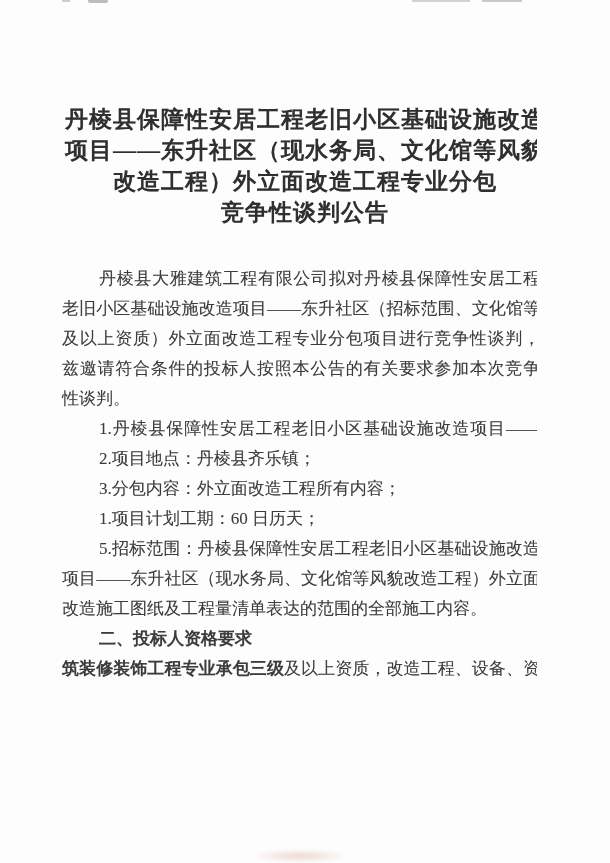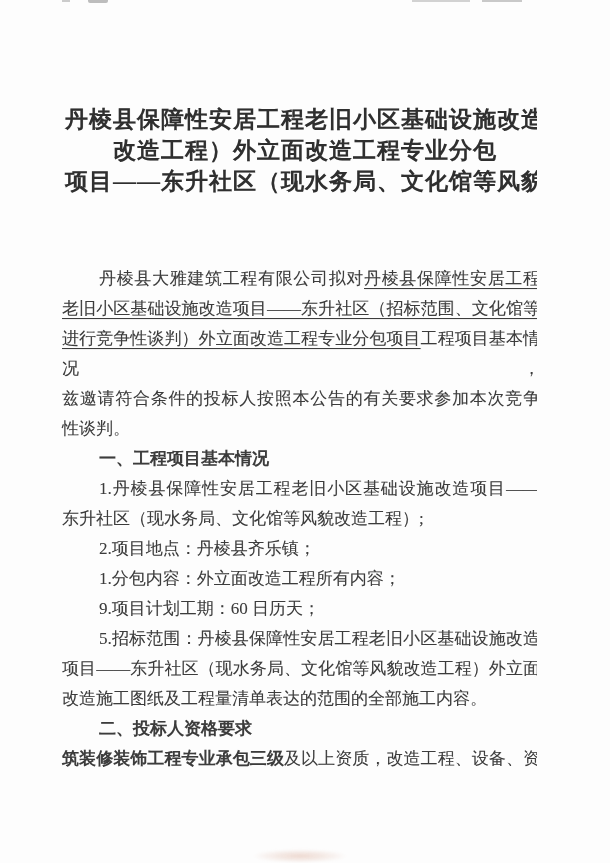--- a/index.html
+++ b/index.html
@@ -43,21 +43,20 @@
     text-align: justify;
     text-align-last: justify;
     text-justify: inter-character;
   }
   .ln.left {
     text-align: center;
     text-align-last: left;
   }
   .ind { padding-left: 37px; }
   .u {
-    text-decoration: underline;
     text-underline-offset: 4px;
     text-decoration-thickness: 1px;
   }
   .b { font-weight: 700; }
   .mark {
     position: absolute;
     background: #c4c4c4;
   }
   .m1 { left: 62px;  top: 0; width: 8px;  height: 2px; background: #cccccc; }
   .m2 { left: 88px;  top: 0; width: 20px; height: 3px; background: #bdbdbd; border-radius: 0 0 2px 2px; }
@@ -80,38 +79,37 @@
 <div class="page">
 
   <span class="mark m1"></span>
   <span class="mark m2"></span>
   <span class="mark m3"></span>
   <span class="mark m4"></span>
   <span class="mark m5"></span>
 
   <div class="title">
     <div class="t-line">丹棱县保障性安居工程老旧小区基础设施改造</div>
+    <div class="t-line">项目——东升社区（现水务局、文化馆等风貌</div>
     <div class="t-line">改造工程）外立面改造工程专业分包</div>
-    <div class="t-line">项目——东升社区（现水务局、文化馆等风貌</div>
+    <div class="t-line">竞争性谈判公告</div>
   </div>
 
   <div class="body">
     <div class="ln ind"><span>丹棱县大雅建筑工程有限公司拟对</span><span class="u">丹棱县保障性安居工程</span></div>
     <div class="ln"><span class="u">老旧小区基础设施改造项目——东升社区（招标范围、文化馆等</span></div>
-    <div class="ln"><span class="u">进行竞争性谈判）外立面改造工程专业分包项目</span><span>工程项目基本情况，</span></div>
+    <div class="ln"><span class="u">及以上资质）外立面改造工程专业分包项目</span><span>进行竞争性谈判，</span></div>
     <div class="ln"><span>兹邀请符合条件的投标人按照本公告的有关要求参加本次竞争</span></div>
     <div class="ln left"><span>性谈判。</span></div>
 
-    <div class="ln left ind b"><span>一、工程项目基本情况</span></div>
 
     <div class="ln ind"><span>1.丹棱县保障性安居工程老旧小区基础设施改造项目——</span></div>
-    <div class="ln left"><span>东升社区（现水务局、文化馆等风貌改造工程）;</span></div>
     <div class="ln left ind"><span>2.项目地点：丹棱县齐乐镇；</span></div>
-    <div class="ln left ind"><span>1.分包内容：外立面改造工程所有内容；</span></div>
-    <div class="ln left ind"><span>9.项目计划工期：60 日历天；</span></div>
+    <div class="ln left ind"><span>3.分包内容：外立面改造工程所有内容；</span></div>
+    <div class="ln left ind"><span>1.项目计划工期：60 日历天；</span></div>
     <div class="ln ind"><span>5.招标范围：丹棱县保障性安居工程老旧小区基础设施改造</span></div>
     <div class="ln"><span>项目——东升社区（现水务局、文化馆等风貌改造工程）外立面</span></div>
     <div class="ln left"><span>改造施工图纸及工程量清单表达的范围的全部施工内容。</span></div>
 
     <div class="ln left ind b"><span>二、投标人资格要求</span></div>
 
     <div class="ln"><span class="b">筑装修装饰工程专业承包三级</span><span>及以上资质，改造工程、设备、资</span></div>
   </div>
 
   <div class="smudge"></div>

